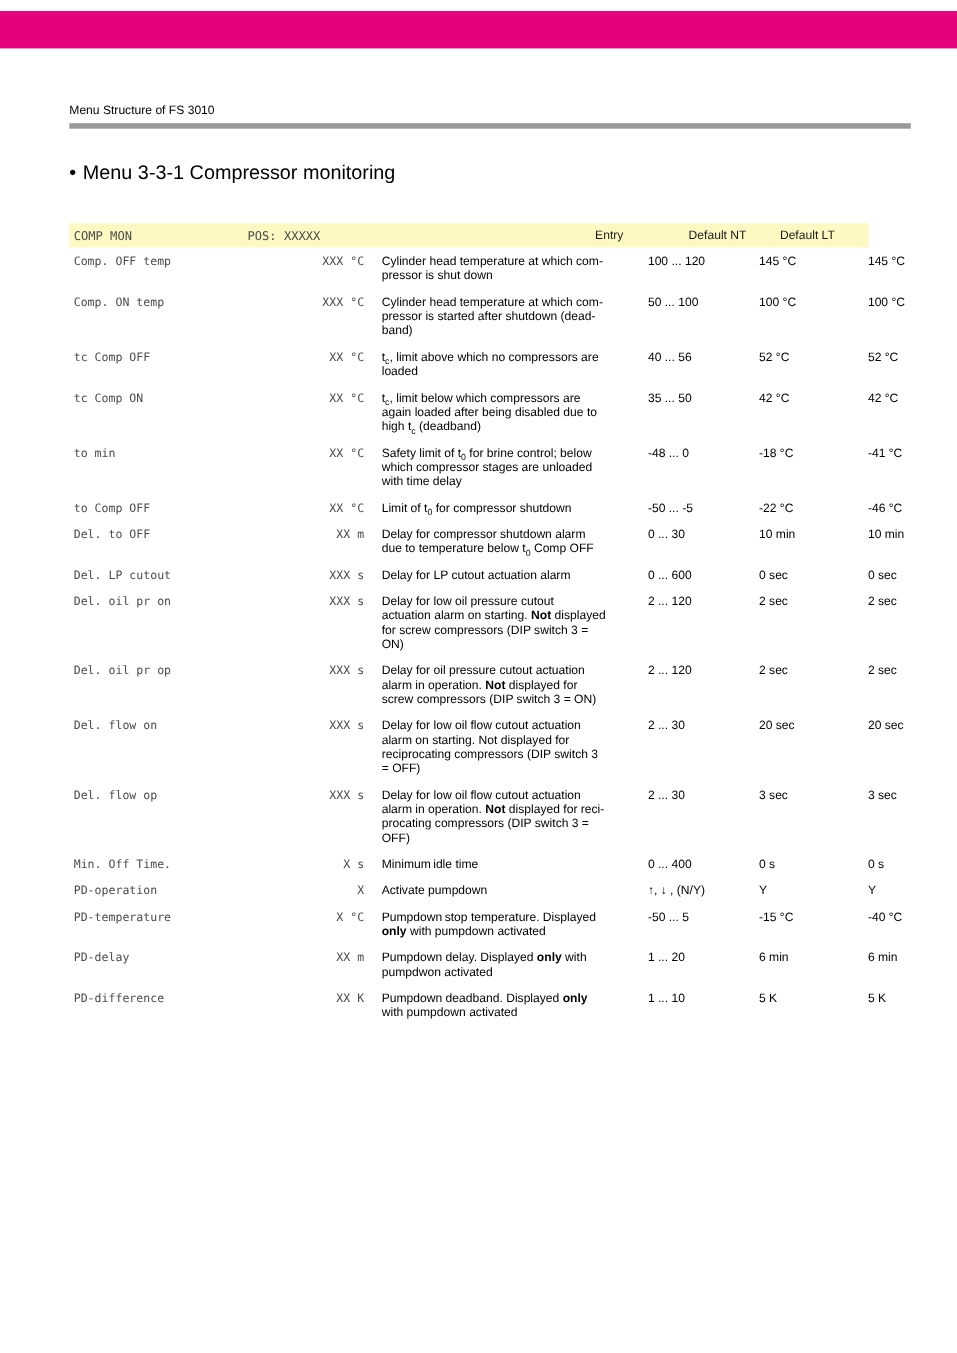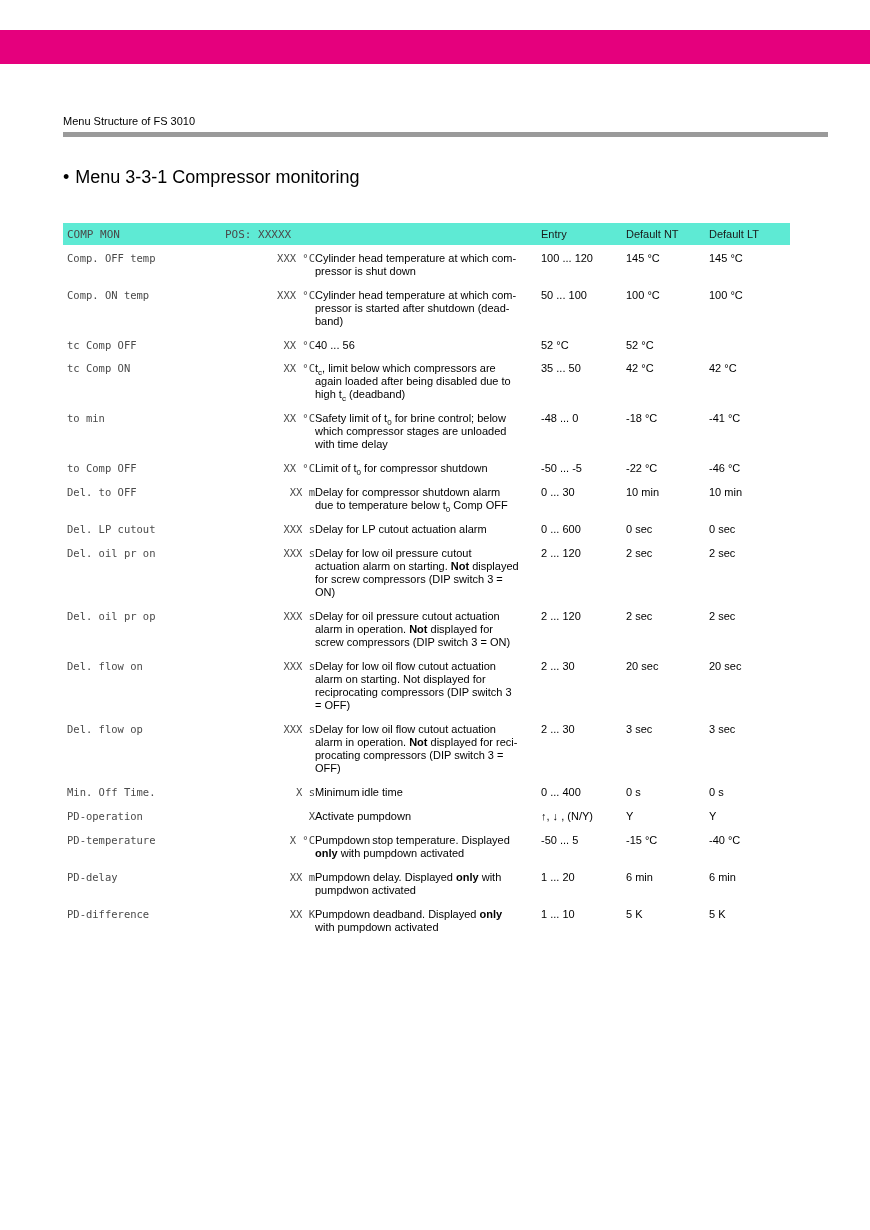--- a/index.html
+++ b/index.html
@@ -3,21 +3,20 @@
 <meta charset="utf-8">
 <style>
   html,body { margin:0; padding:0; background:#ffffff; }
   .page {
     position:relative;
     width:870px; height:1080px;
     background:#ffffff;
     font-family:"Liberation Sans", sans-serif;
     color:#1a1a1a;
     overflow:hidden;
-    margin-top:20px;
   }
   .accent-bar { position:absolute; left:0; width:870px; background:#e5007d; }
   .top-bar { top:10px; height:34px; }
   .bottom-bar { top:1148px; height:24px; }
 
   .doc-header {
     position:absolute; left:63px; top:95px;
     font-size:11px; color:#000;
   }
   .header-rule {
@@ -32,31 +31,31 @@
 
   .doc-table {
     position:absolute; left:63px; top:203px; width:727px;
   }
   .trow, .thead {
     display:grid;
     grid-template-columns:162px 90px 226px 85px 83px 81px;
     align-items:start;
   }
   .thead {
-    background:#5eead4;
+    background:#fef9c3;
     height:22px;
     align-items:center;
   }
   .thead .cell { font-size:11px; }
   .mono { font-family:"DejaVu Sans Mono", monospace; font-size:10.5px; color:#4a4a4a; }
   .cell-name { padding-left:4px; }
   .cell-value { text-align:right; white-space:pre; }
   .cell-desc { padding-right:22px; font-size:11px; line-height:13px; color:#000; }
   .cell-entry, .cell-nt, .cell-lt { font-size:11px; color:#000; padding-right:6px; }
-  .trow { margin-top:11px; }
+  .trow { margin-top:11px;gap:16px; }
   .trow:first-child { margin-top:7px; }
   sub { font-size:8px; line-height:0; }
 
   .footer {
     position:absolute; left:57px; top:1181px; width:727px;
     display:flex; justify-content:space-between; align-items:baseline;
   }
   .footer .page-number { font-size:11px; }
   .footer .version-text { font-size:9px; color:#000;font-style:italic; }
   .footer .version-text span { margin-left:10px; }
@@ -99,20 +98,21 @@
     <div class="cell mono cell-value">XXX °C</div>
     <div class="cell cell-desc">Cylinder head temperature at which com­pressor is started after shutdown (dead­band)</div>
     <div class="cell cell-entry">50 ... 100</div>
     <div class="cell cell-nt">100 °C</div>
     <div class="cell cell-lt">100 °C</div>
   </div>
 
   <div class="trow">
     <div class="cell mono cell-name">tc Comp OFF</div>
     <div class="cell mono cell-value">XX °C</div>
+    <div class="cell cell-desc">t<sub>c</sub>, limit above which no compressors are loaded</div>
     <div class="cell cell-entry">40 ... 56</div>
     <div class="cell cell-nt">52 °C</div>
     <div class="cell cell-lt">52 °C</div>
   </div>
 
   <div class="trow">
     <div class="cell mono cell-name">tc Comp ON</div>
     <div class="cell mono cell-value">XX °C</div>
     <div class="cell cell-desc">t<sub>c</sub>, limit below which compressors are again loaded after being disabled due to high t<sub>c</sub> (deadband)</div>
     <div class="cell cell-entry">35 ... 50</div>

